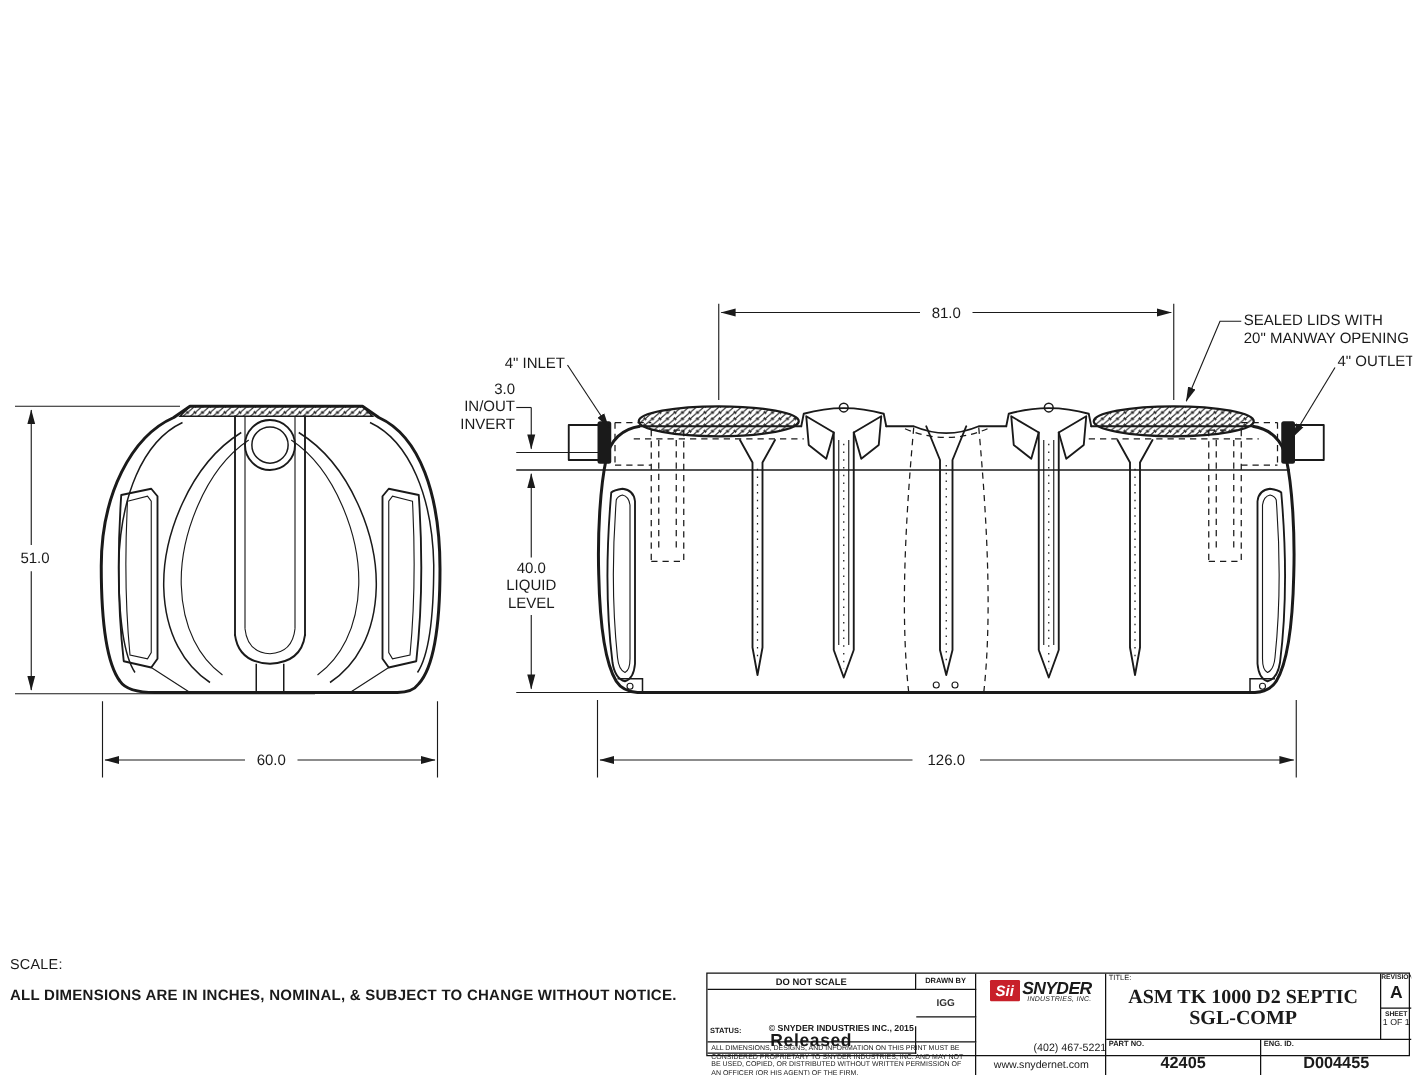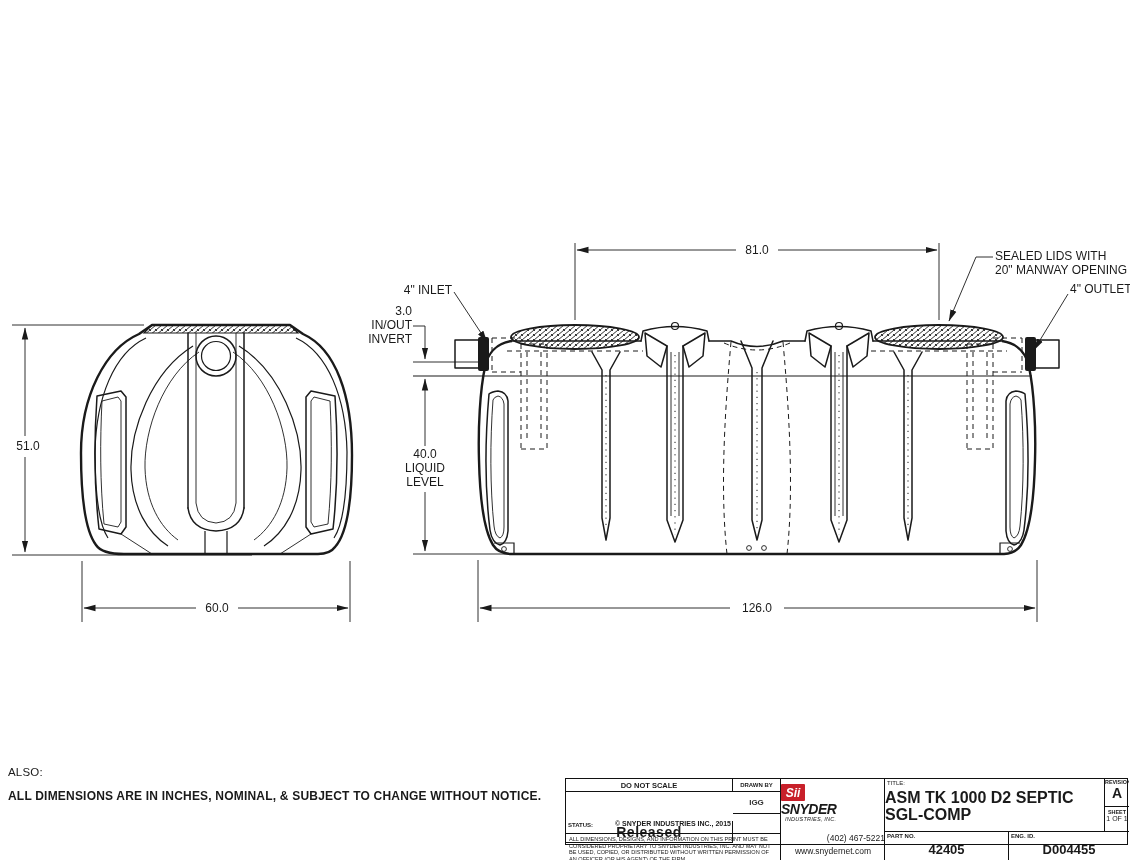--- a/index.html
+++ b/index.html
@@ -26,28 +26,28 @@
   .b-r{border-right:1.2px solid #111;} .b-b{border-bottom:1.2px solid #111;} .b-l{border-left:1.2px solid #111;}
   .lab{font-size:6px;font-weight:bold;position:absolute;left:2px;top:1px;}
   .ctr{display:flex;align-items:center;justify-content:center;text-align:center;}
   #dns{font-size:7.5px;font-weight:bold;}
   #drawnby{font-size:6px;font-weight:bold;}
   #released{font-size:14px;font-weight:bold;letter-spacing:.5px;}
   #igg{font-size:8px;font-weight:bold;color:#333;}
   #copyr{font-size:7px;font-weight:bold;}
   #legal{font-size:5.6px;line-height:6.6px;padding:2px 3px;text-align:left;}
   #logo-wrap{position:absolute;left:215px;top:0;width:104px;height:82px;}
-  #logo{display:flex;align-items:flex-start;justify-content:center;gap:2px;margin-top:5px;flex-direction:column;}
+  #logo{display:flex;align-items:flex-start;justify-content:center;gap:2px;margin-top:5px;}
   #logo-sii{background:#c8202a;color:#fff;font-weight:bold;font-style:italic;font-size:12px;
     width:24px;height:17px;display:flex;align-items:center;justify-content:center;border-radius:1px;}
   #logo-name{font-weight:900;font-style:italic;font-size:14px;letter-spacing:-.5px;line-height:13px;}
   #logo-sub{font-style:italic;font-size:5.6px;text-align:right;letter-spacing:.2px;}
   #phone{position:absolute;left:0;width:104px;top:54px;text-align:right;font-size:8.5px;}
   #website{position:absolute;left:0;width:104px;top:67px;text-align:center;font-size:8.5px;}
-  #title-line1,#title-line2{font-weight:bold;font-size:16px;line-height:17px;text-align:left;}
+  #title-line1,#title-line2{font-weight:bold;font-size:16px;line-height:17px;text-align:center;font-family:Liberation Serif, serif;}
   #rev-a{font-size:14px;font-weight:bold;}
   .small-val{font-size:7px;}
   .big-val{font-size:13px;font-weight:bold;}
 </style>
 </head>
 <body>
 
 <div id="stage">
 
 <svg width="1130" height="860" viewBox="0 0 1130 860">
@@ -221,21 +221,21 @@
       <polyline class="thin" points="993,257 976,257 949,321" marker-end="url(#arr)"></polyline>
     </g>
     <g>
       <text class="dimtxt" x="1070" y="293">4" OUTLET</text>
       <line class="thin" x1="1068" y1="294" x2="1034" y2="350" marker-end="url(#arr)"></line>
     </g>
   </g>
 </svg>
 
 <div id="notes">
-  <div>ALSO:</div>
+  <div>SCALE:</div>
   <div class="bold-block">
     <div>ALL DIMENSIONS ARE IN INCHES, NOMINAL, &amp; SUBJECT TO CHANGE WITHOUT NOTICE.</div>
 
   </div>
 </div>
 
 <div id="tblock">
 
   <div class="cell b-r b-b ctr" style="left:0;top:0;width:167px;height:13px;">
     <span id="dns">DO NOT SCALE</span>

